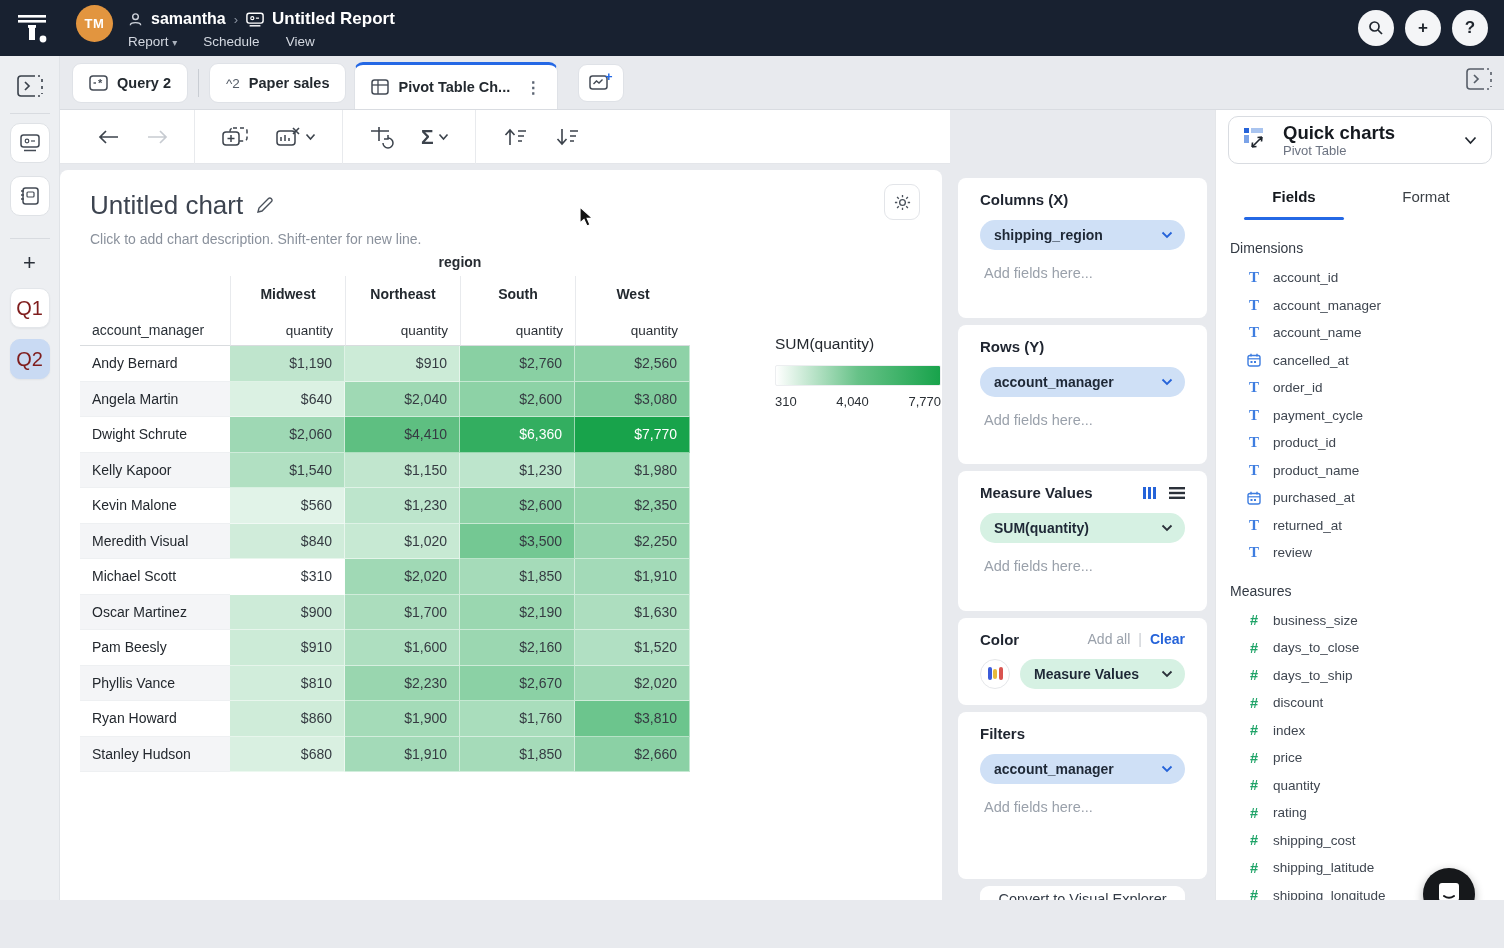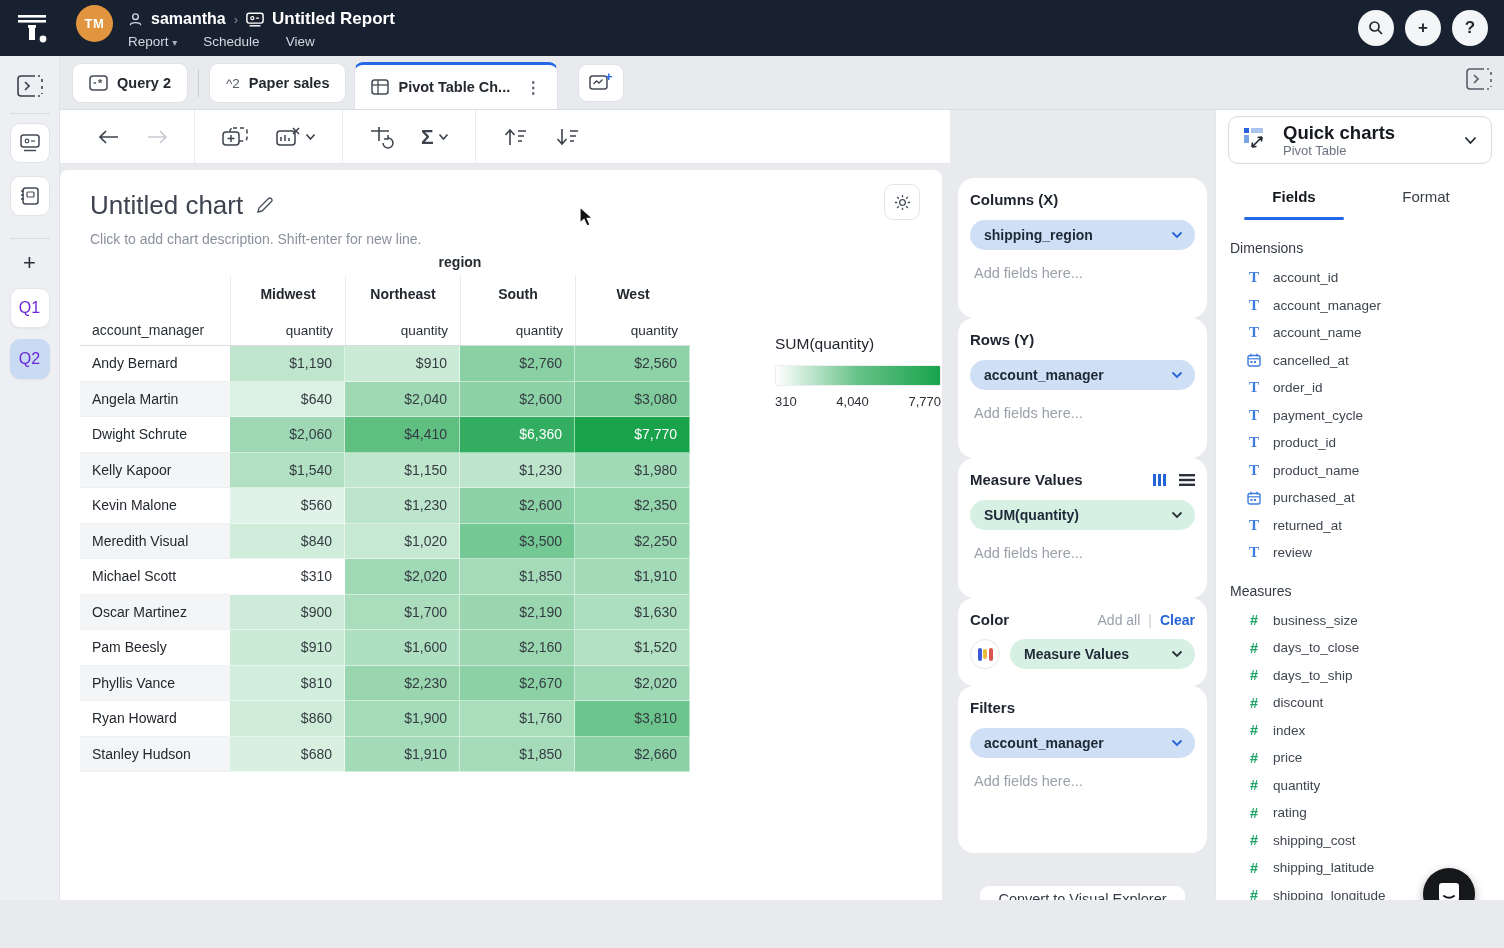--- a/index.html
+++ b/index.html
@@ -23,21 +23,21 @@
   .tb-right { position:absolute; right:16px; top:10px; display:flex; gap:11px; }
   .circle-btn { width:36px; height:36px; border-radius:50%; background:#f4f5f7; display:flex; align-items:center; justify-content:center; color:#20262e; font-size:17px; font-weight:600; cursor:pointer; }
 
   
   .shell { display:flex; height:892px; }
   .sidebar { width:60px; background:#edeff2; border-right:1px solid #e0e3e7; display:flex; flex-direction:column; align-items:center; padding-top:12px; }
   .sb-icon { width:40px; height:36px; display:flex; align-items:center; justify-content:center; cursor:pointer; }
   .sb-divider { width:40px; height:1px; background:#d8dbe0; margin:9px 0; }
   .sb-card { width:40px; height:40px; border:1px solid #dfe2e6; background:#fff; border-radius:10px; display:flex; align-items:center; justify-content:center; margin-bottom:13px; cursor:pointer; }
   .sb-plus { font-size:22px; color:#2a3039; margin:2px 0 12px; cursor:pointer; }
-  .sb-q { width:40px; height:40px; border-radius:10px; background:#fff; border:1px solid #e3e6ea; box-shadow:0 1px 2px rgba(0,0,0,.05); display:flex; align-items:center; justify-content:center; font-size:16px; color:#6d28d9; margin-bottom:11px; cursor:pointer; }
+  .sb-q { width:40px; height:40px; border-radius:10px; background:#fff; border:1px solid #e3e6ea; box-shadow:0 1px 2px rgba(0,0,0,.05); display:flex; align-items:center; justify-content:center; font-size:20px; color:#7f1d1d; margin-bottom:11px; cursor:pointer; }
   .sb-q.active { background:#c9daf3; border-color:#c9daf3; }
 
   .main { flex:1; display:flex; flex-direction:column; min-width:0; }
 
   
   .tabbar { height:54px; background:#e8eaee; border-bottom:1px solid #d9dce1; display:flex; align-items:flex-end; padding:0 6px 0 12px; position:relative; }
   .tab { height:40px; background:#fff; border:1px solid #dfe2e7; border-radius:9px; display:flex; align-items:center; gap:9px; padding:0 16px; margin:0 8px 6px 0; font-size:14.5px; font-weight:600; color:#23292f; cursor:pointer; }
   .tab.active { height:47px; margin-bottom:0; border-radius:9px 9px 0 0; border-bottom:none; border-top:3px solid #2468e5; padding-top:0;margin-top:47px; }
   .tab .dots { color:#5b6472; font-size:16px; margin-left:6px; letter-spacing:0; }
   .tab-divider { width:1px; height:28px; background:#c9cdd3; margin:0 10px 12px 2px; }
@@ -77,21 +77,21 @@
   .legend-title { font-size:15.5px; color:#23282e; margin-bottom:12px; }
   .legend-bar { height:21px; border-radius:2px; background:linear-gradient(90deg,#ffffff,#67c288 50%,#18a34b); border:1px solid #eceef0; }
   .legend-labels { display:flex; justify-content:space-between; margin-top:8px; font-size:13px; color:#2b3036; }
 
   .chartdata { height:38px; background:#f6f7f9; border-top:1px solid #e3e5e9; display:flex; align-items:center; padding:0 30px 0 30px; }
   .chartdata-label { font-size:14px; color:#3a4049; }
   .chartdata-icons { margin-left:auto; display:flex; gap:22px; }
 
   
   .configcol { width:265px; display:flex; flex-direction:column; padding:68px 8px 0; min-height:0; }
-  .cfg-card { background:#fff; border-radius:16px; padding:13px 12px 0; }
+  .cfg-card { background:#fff; border-radius:8px; padding:13px 22px 0; margin-bottom:7px; }
   .cfg-title-row { display:flex; align-items:center; }
   .cfg-title { font-size:15px; font-weight:700; color:#1f2530; }
   .pill { height:30px; border-radius:15px; display:flex; align-items:center; padding:0 12px 0 14px; font-size:14px; font-weight:600; color:#1e2836; margin-top:12px; justify-content:space-between; cursor:pointer; }
   .pill.blue { background:#cfe0f6; }
   .pill.green { background:#d6f1e3; }
   .cfg-placeholder { font-size:14.5px; color:#9aa1ab; margin:15px 0 0 4px; }
   .cfg-card.h140 { height:140px; }
   .cfg-card.h88 { height:88px; }
   .cfg-card.h167 { height:167px; }
   .mv-icons { margin-left:auto; display:flex; align-items:center; gap:12px; }

